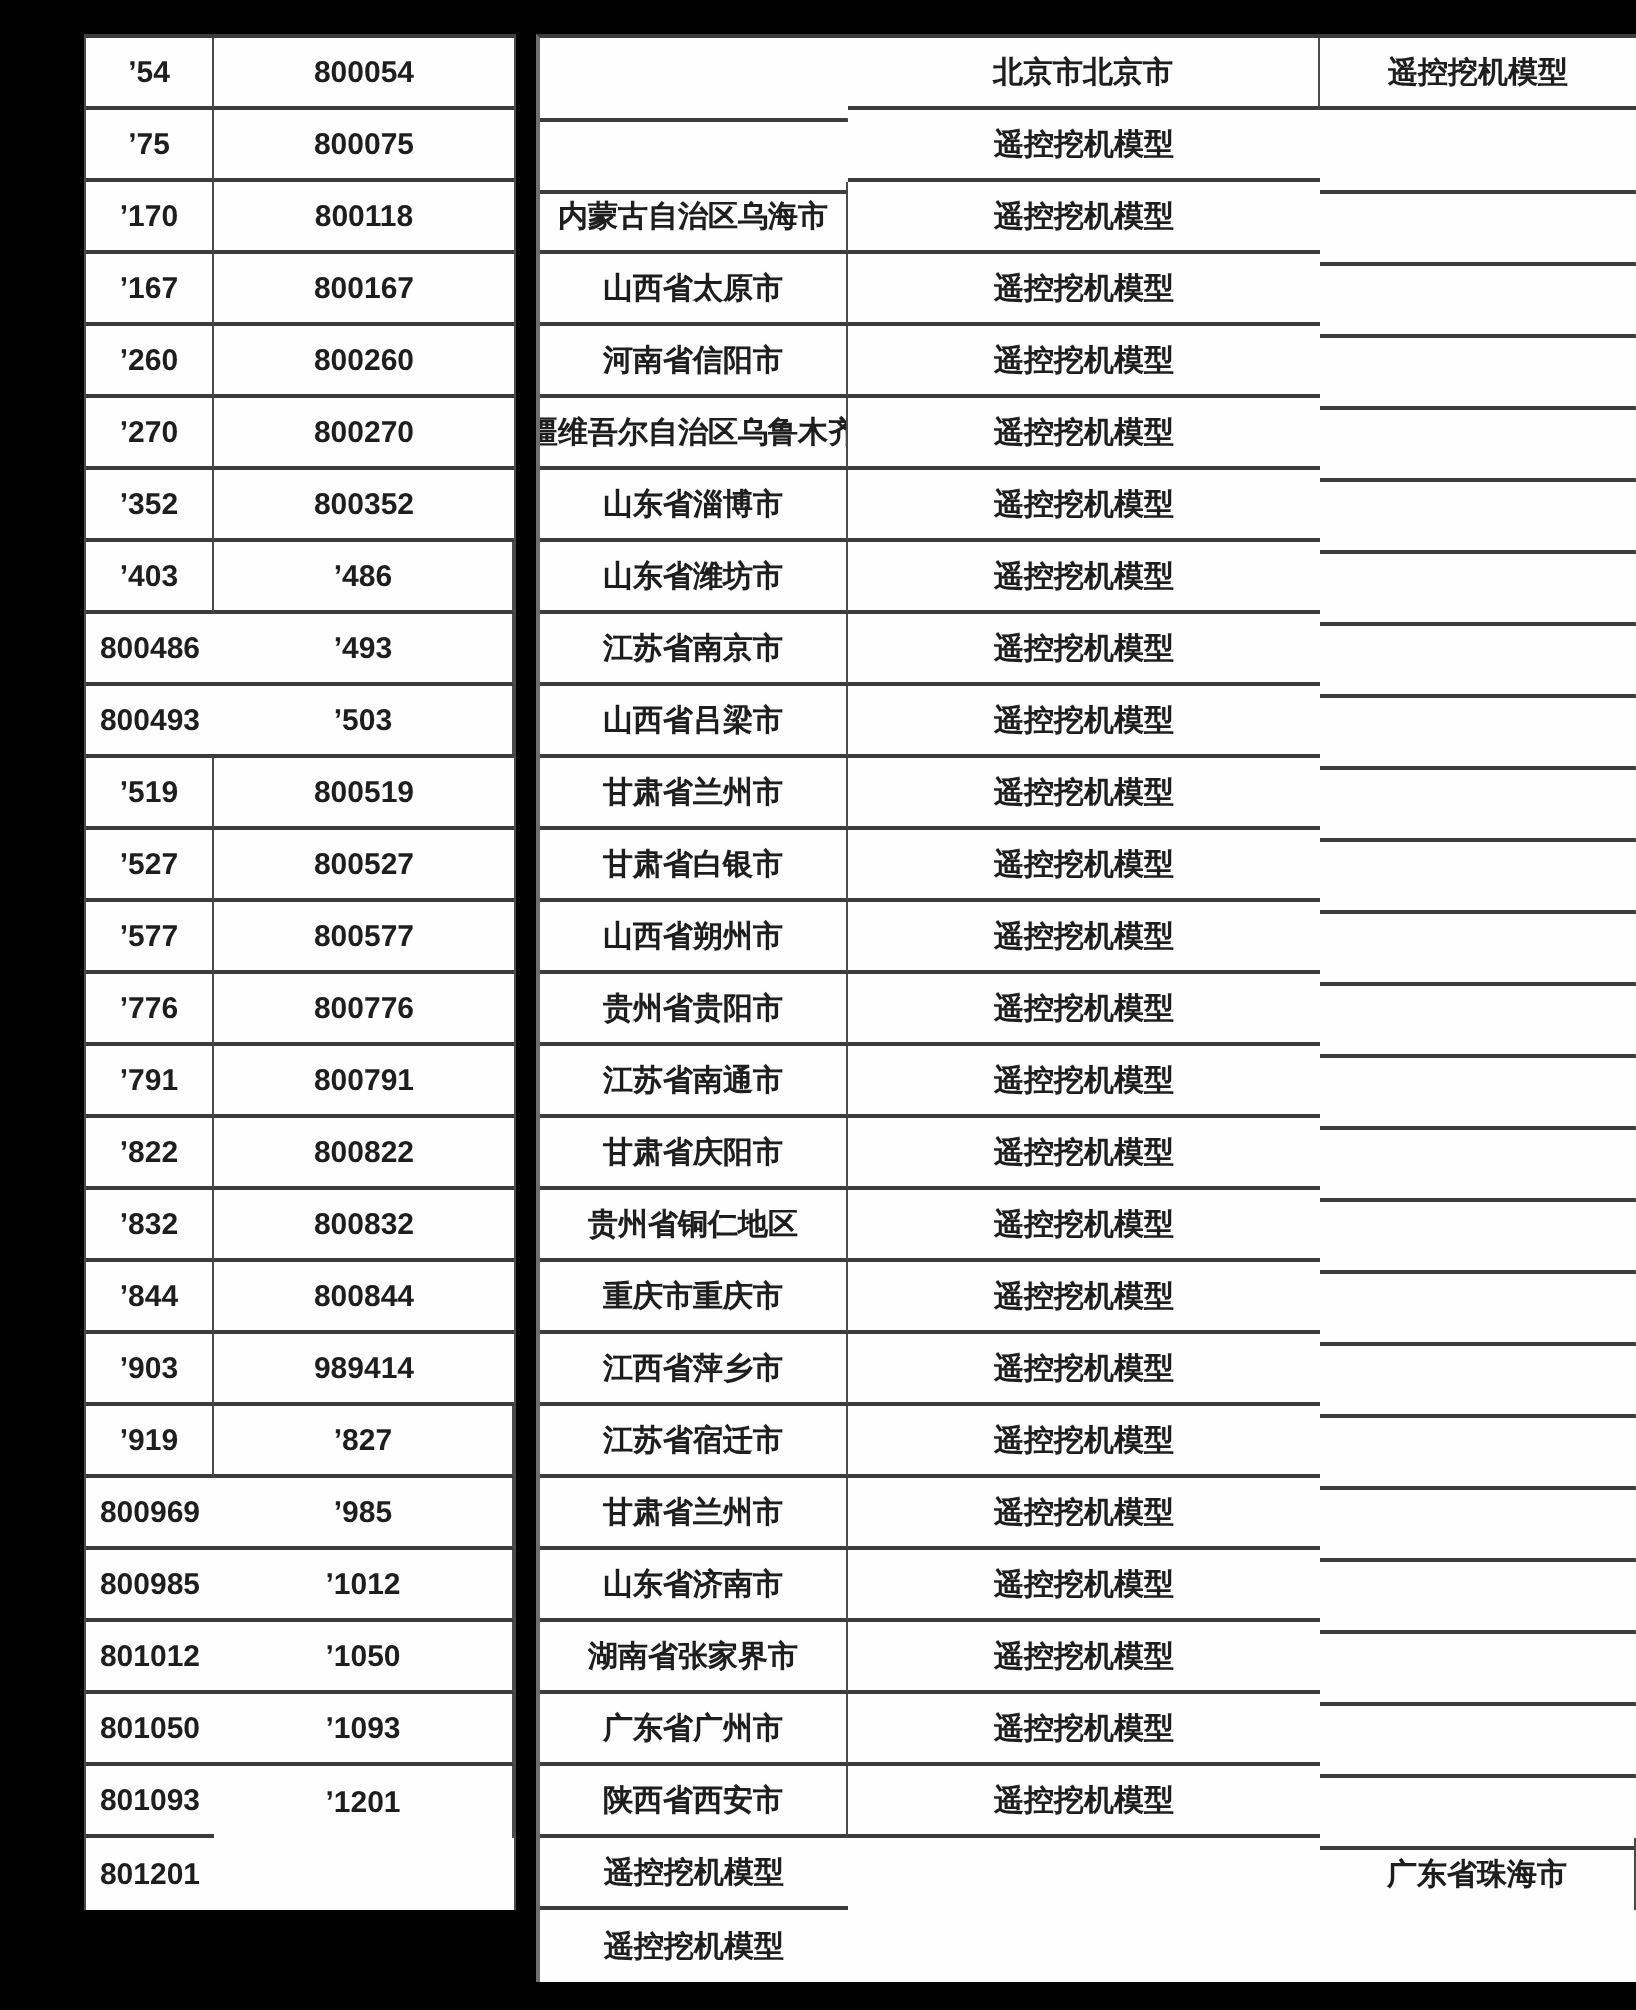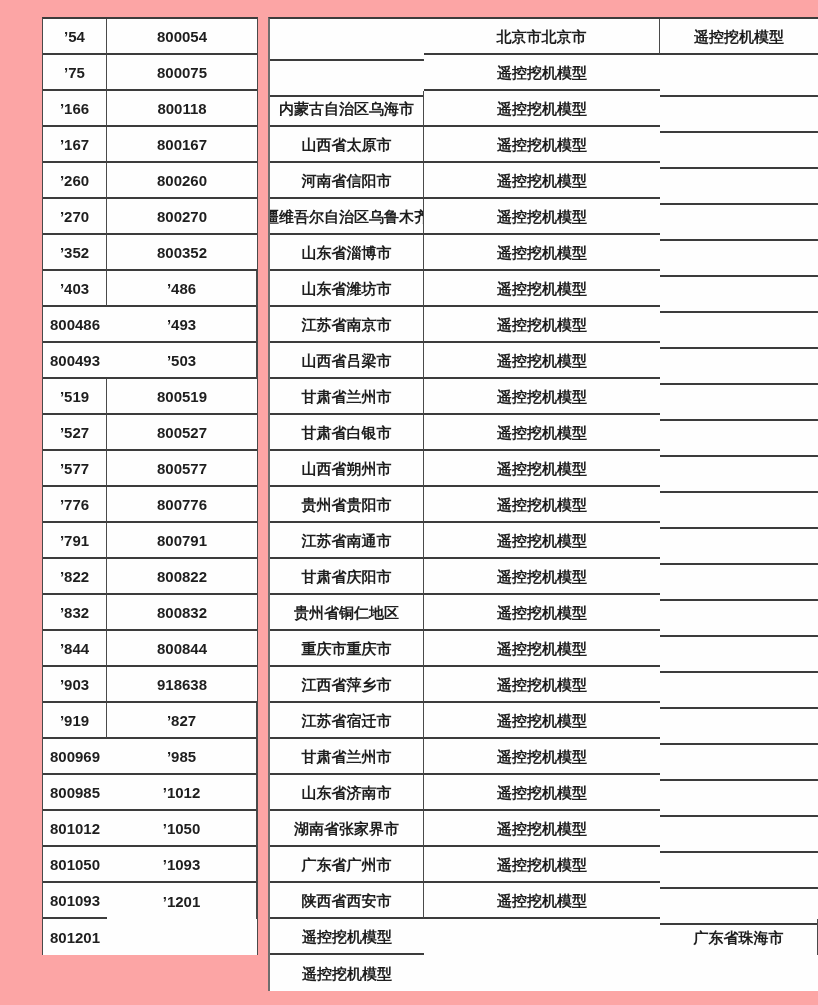--- a/index.html
+++ b/index.html
@@ -4,21 +4,21 @@
 <style>
   html, body {
     margin: 0;
     padding: 0;
     background: #ffffff;
   }
   .page {
     position: relative;
     width: 818px;
     height: 1005px;
-    background: #fca5a5;
+    background: #000000;
     font-family: "Liberation Sans", sans-serif;
     overflow: hidden;
   }
   .tbl {
     position: absolute;
     top: 17px;
     display: grid;
     grid-auto-rows: 36px;
     box-sizing: border-box;
     background: #fefefe;
@@ -65,21 +65,21 @@
 </style>
 </head>
 <body>
 
 <div class="page">
   <div class="tbl tbl-left" id="tbl-left">
       <div class="cell c-id">’54</div>
       <div class="cell c-code">800054</div>
       <div class="cell c-id">’75</div>
       <div class="cell c-code">800075</div>
-      <div class="cell c-id">’166</div>
+      <div class="cell c-id">’170</div>
       <div class="cell c-code">800118</div>
       <div class="cell c-id">’167</div>
       <div class="cell c-code">800167</div>
       <div class="cell c-id">’260</div>
       <div class="cell c-code">800260</div>
       <div class="cell c-id">’270</div>
       <div class="cell c-code">800270</div>
       <div class="cell c-id">’352</div>
       <div class="cell c-code">800352</div>
       <div class="cell c-id">’403</div>
@@ -98,21 +98,21 @@
       <div class="cell c-code">800776</div>
       <div class="cell c-id">’791</div>
       <div class="cell c-code">800791</div>
       <div class="cell c-id">’822</div>
       <div class="cell c-code">800822</div>
       <div class="cell c-id">’832</div>
       <div class="cell c-code">800832</div>
       <div class="cell c-id">’844</div>
       <div class="cell c-code">800844</div>
       <div class="cell c-id">’903</div>
-      <div class="cell c-code">918638</div>
+      <div class="cell c-code">989414</div>
       <div class="cell c-id">’919</div>
       <div class="cell c-id">’827</div>
       <div class="cell c-code">800969</div>
       <div class="cell c-id">’985</div>
       <div class="cell c-code">800985</div>
       <div class="cell c-id">’1012</div>
       <div class="cell c-code">801012</div>
       <div class="cell c-id">’1050</div>
       <div class="cell c-code">801050</div>
       <div class="cell c-id">’1093</div>

